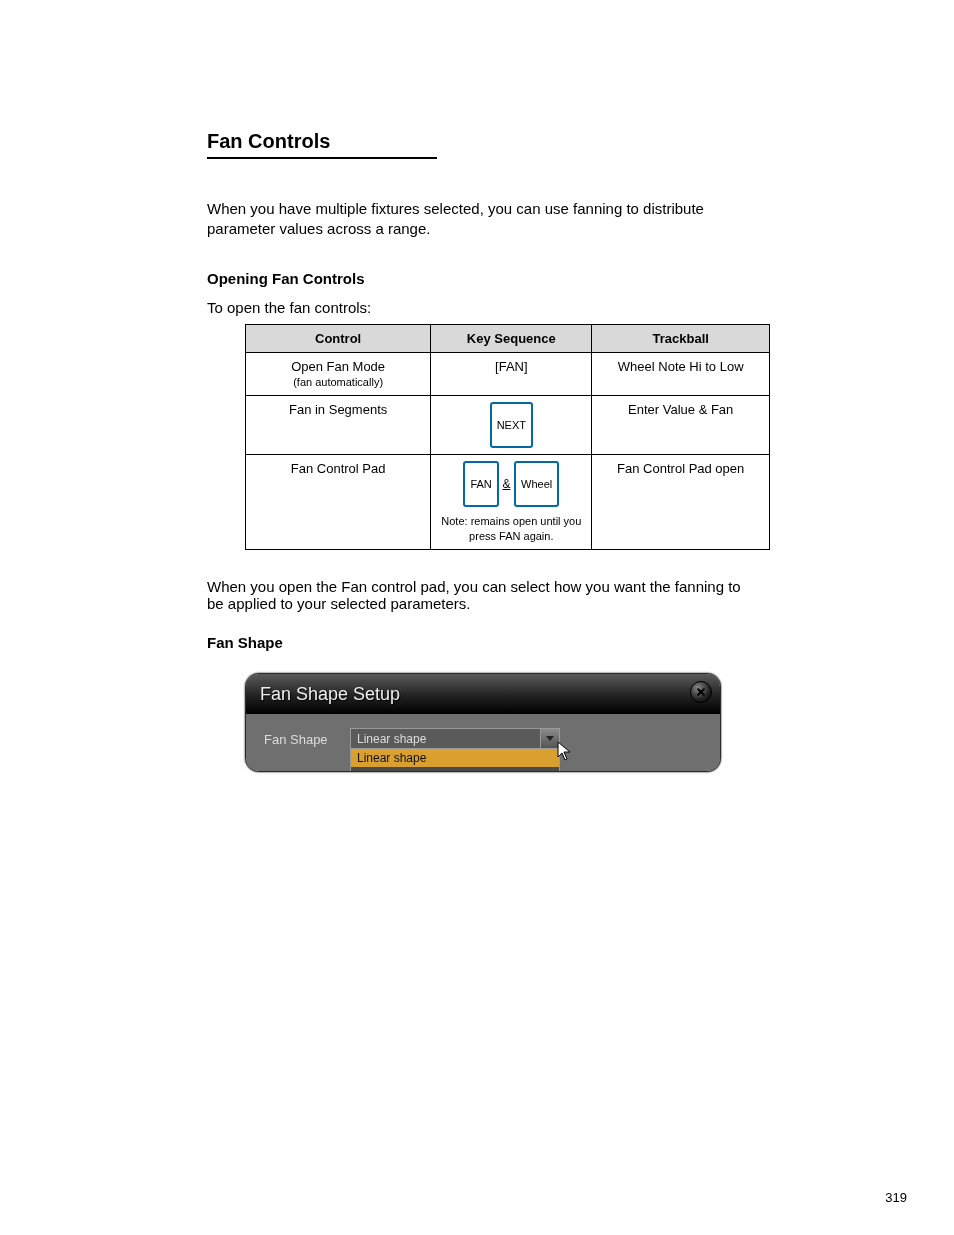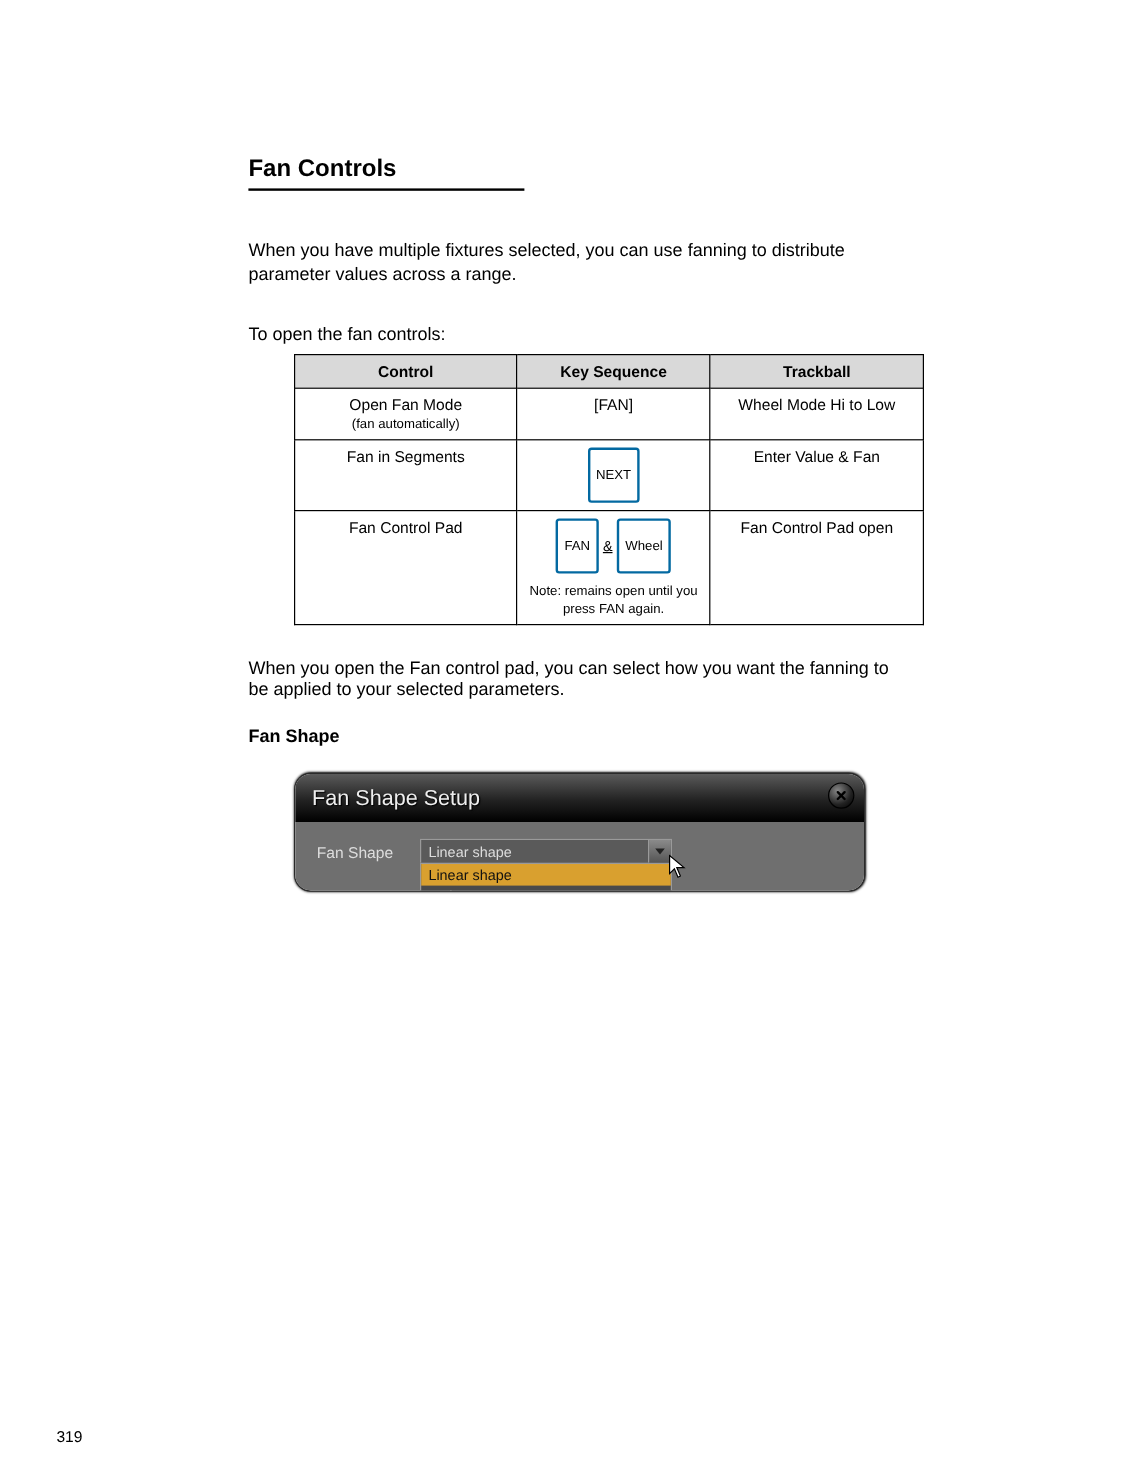--- a/index.html
+++ b/index.html
@@ -32,50 +32,51 @@
   .row-label{color:#ddd;font-size:13px;width:86px;padding-top:4px}
   .dropdown{position:relative;width:210px}
   .dd-closed{height:21px;border:1px solid #9a9a9a;background:#5a5a5a;color:#ddd;font-size:12px;padding:3px 4px 0 6px;box-sizing:border-box;position:relative}
   .dd-arrow{position:absolute;right:0;top:0;width:18px;height:19px;border-left:1px solid #9a9a9a;background:linear-gradient(#8a8a8a,#555);display:flex;align-items:center;justify-content:center}
   .dd-arrow::after{content:"";border-left:4px solid transparent;border-right:4px solid transparent;border-top:5px solid #222}
   .dd-list{position:absolute;top:20px;left:0;right:0;border:1px solid #9a9a9a;background:#4a4a4a}
   .dd-item{font-size:12px;color:#ccc;padding:2px 6px;cursor:default}
   .dd-item.hl{background:#d9a02f;color:#111}
   .cursor{position:absolute;left:207px;top:13px;pointer-events:none}
 
-  .page-num{position:absolute;bottom:30px;left:0;right:0;text-align:left;font-size:13px}
+  .page-num{position:absolute;bottom:30px;left:0;right:0;text-align:right;font-size:13px}
 </style>
 </head>
 <body>
 
 <div class="page">
 
   <h1>Fan Controls</h1>
   <div class="underline"></div>
 
   <p class="lead">When you have multiple fixtures selected, you can use fanning to distribute parameter values across a range.</p>
 
+  <div class="sub-head">Opening Fan Controls</div>
   <p class="instr">To open the fan controls:</p>
 
   <table class="tbl">
     <thead>
       <tr>
         <th class="col1">Control</th>
         <th class="col2">Key Sequence</th>
         <th class="col3">Trackball</th>
       </tr>
     </thead>
     <tbody>
       <tr>
         <td>
           <span>Open Fan Mode</span><br>
           <span class="small">(fan automatically)</span>
         </td>
         <td>[FAN]</td>
-        <td>Wheel Mode Hi to Low</td>
+        <td>Wheel Note Hi to Low</td>
       </tr>
       <tr>
         <td>Fan in Segments</td>
         <td>
           <span class="key">NEXT</span>
         </td>
         <td>Enter Value &amp; Fan</td>
       </tr>
       <tr>
         <td>Fan Control Pad</td>

